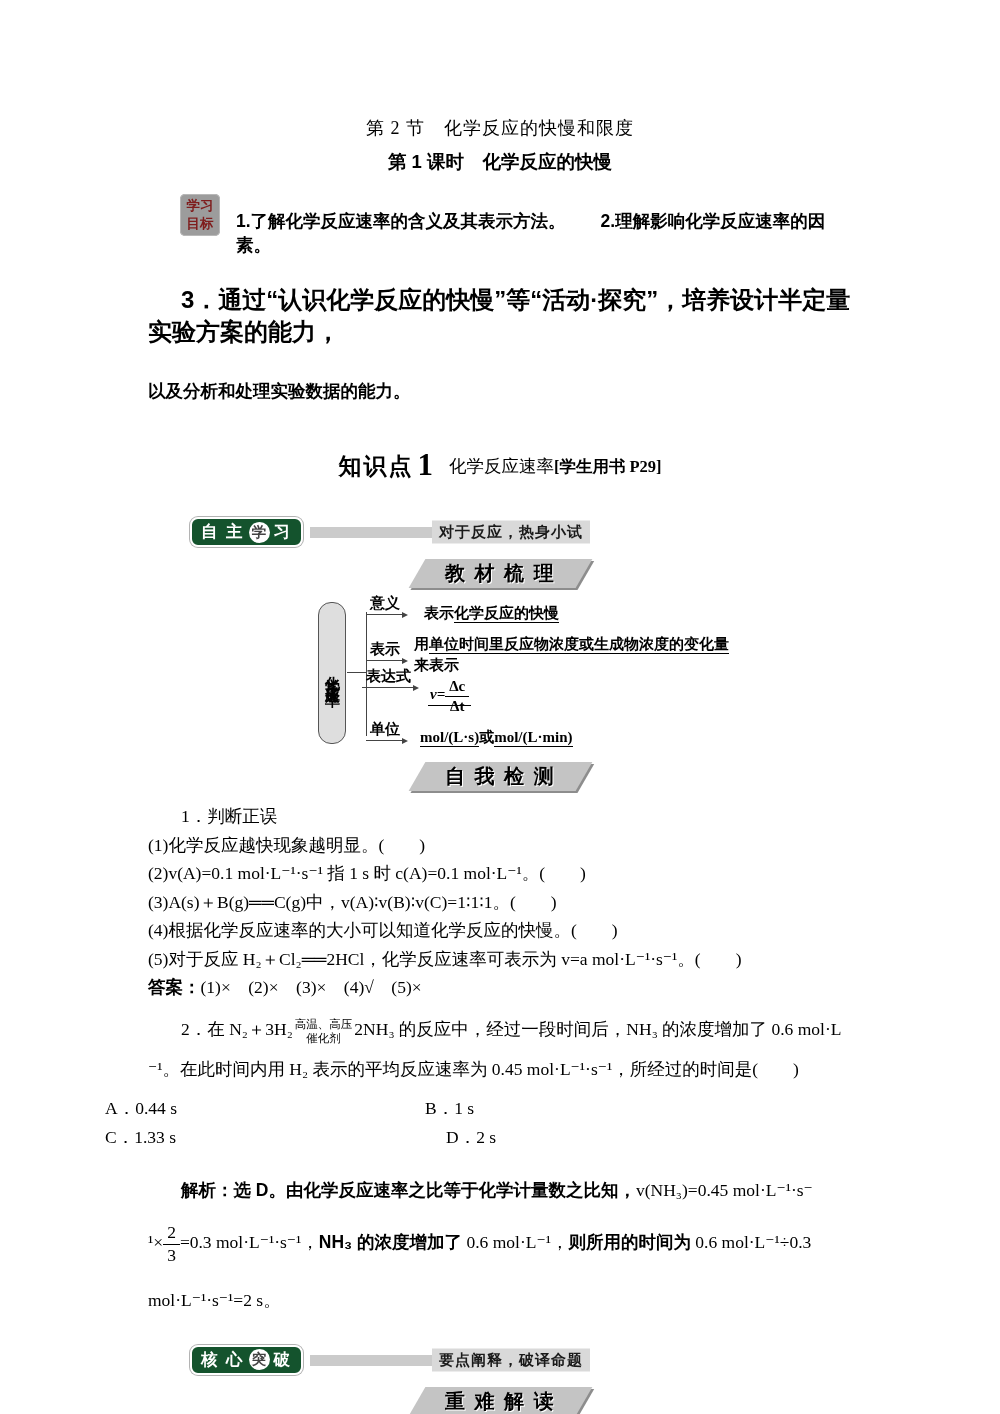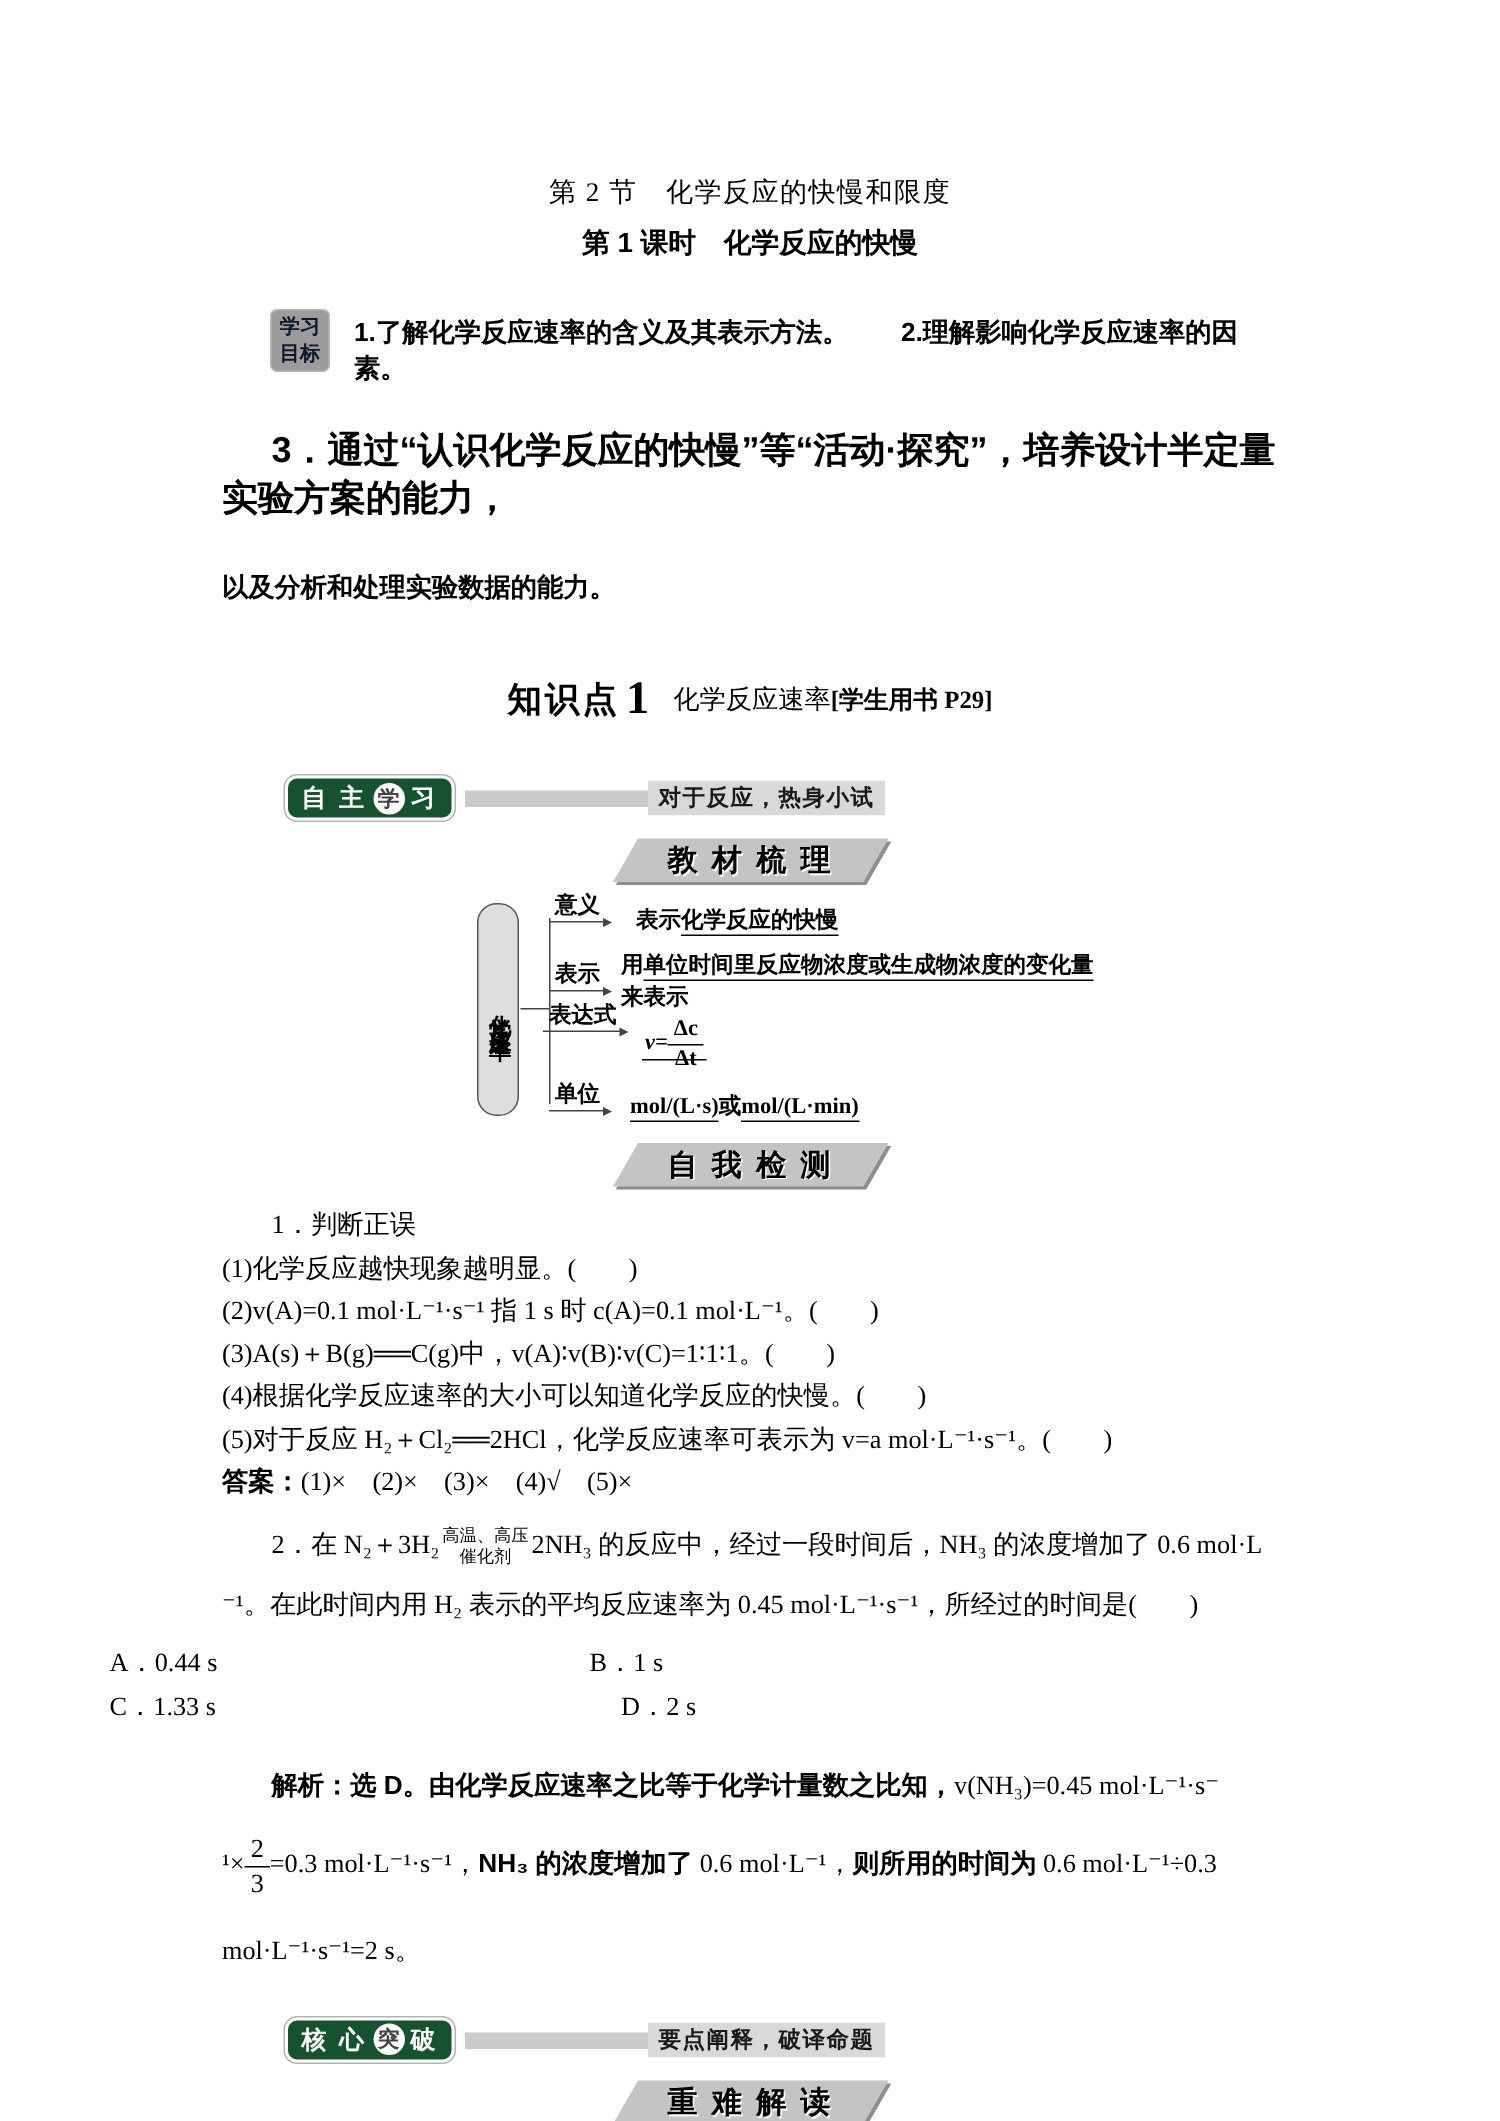--- a/index.html
+++ b/index.html
@@ -12,24 +12,23 @@
   .hei { font-family:"Liberation Sans","DejaVu Sans",sans-serif; font-weight:bold; }
 
   
   .title { padding-top:116px; text-align:center; font-size:18px; letter-spacing:1px; }
   .subtitle { margin-top:9px; text-align:center; font-size:18.5px; }
 
   
   .objectives-row { margin:20px 140px 0 180px; display:flex; gap:16px; }
   .badge {
     flex:0 0 auto; width:40px; height:42px; background:#9c9c9c; border-radius:5px;
-    color:#0f172a; font-size:13.5px; display:flex; flex-direction:column;
+    color:#7f1d1d; font-size:13.5px; display:flex; flex-direction:column;
     align-items:center; justify-content:center; line-height:1.35;
     box-shadow:inset 0 0 0 1px #b8b8b8;
-    margin-top:12px;
   }
   .objectives-text { font-size:17.5px; padding-top:15px; }
   .obj3-1 { margin:27px 130px 16px 148px; text-indent:33px; font-size:24px; }
   .obj3-2 { margin:31px 130px 0 148px; font-size:17.5px; }
 
   
   .kp-row { margin-top:44px; text-align:center; white-space:nowrap; }
   .kp-label { font-family:"Liberation Sans","DejaVu Sans",sans-serif; font-weight:bold; font-size:23px; letter-spacing:2px; vertical-align:-2px; }
   .kp-num { font-size:31px; font-weight:bold; margin-left:4px; vertical-align:-3px; }
   .kp-title { font-size:17.5px; margin-left:16px; }
@@ -88,21 +87,21 @@
   
   .block { margin:0 130px 0 148px; font-size:17.5px; }
   .lh { line-height:28.5px; }
   .indent { text-indent:33px; }
 
   
   .cond { display:inline-block; vertical-align:middle; text-align:center; font-size:11.5px; line-height:1.25; margin:0 2px; }
   .cond span { display:block; }
 
   
-  .opts { margin:13px 130px 0 73px; font-size:17.5px; line-height:28px; display:flex; }
+  .opts { margin:13px 130px 0 105px; font-size:17.5px; line-height:28px; display:flex; }
   .opt-l { width:320px; }
 
   
   .sol1 { margin:27px 130px 0 148px; text-indent:33px; font-size:17.5px; }
   .sol2 { margin:21px 130px 0 148px; font-size:17.5px; }
   .sol3 { margin:23px 130px 0 148px; font-size:17.5px; }
 
   .final1 { margin:16px 130px 0 148px; text-indent:33px; font-size:17.5px; }
 </style>
 </head>

